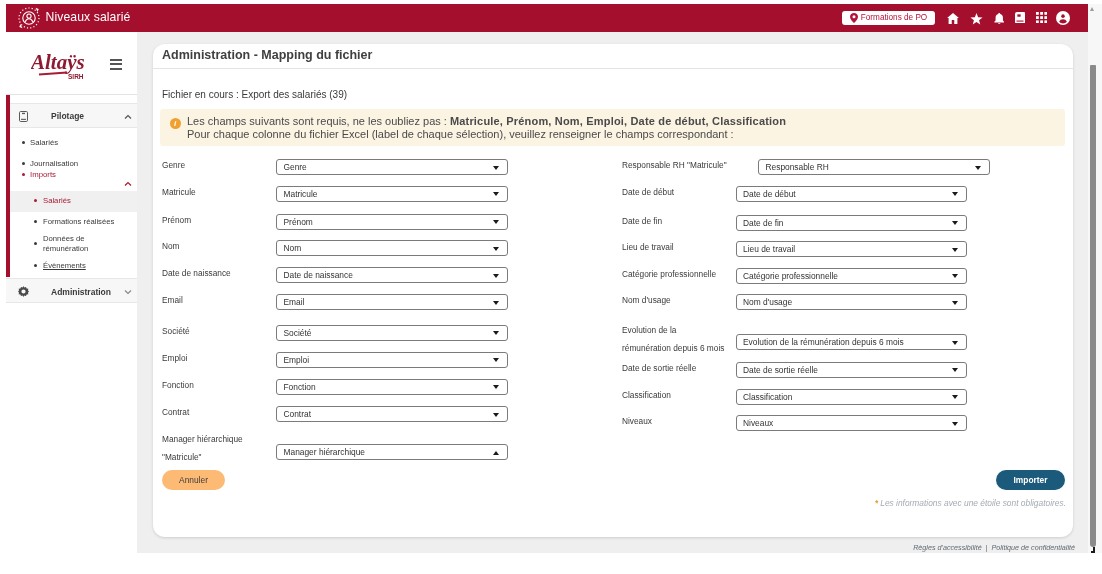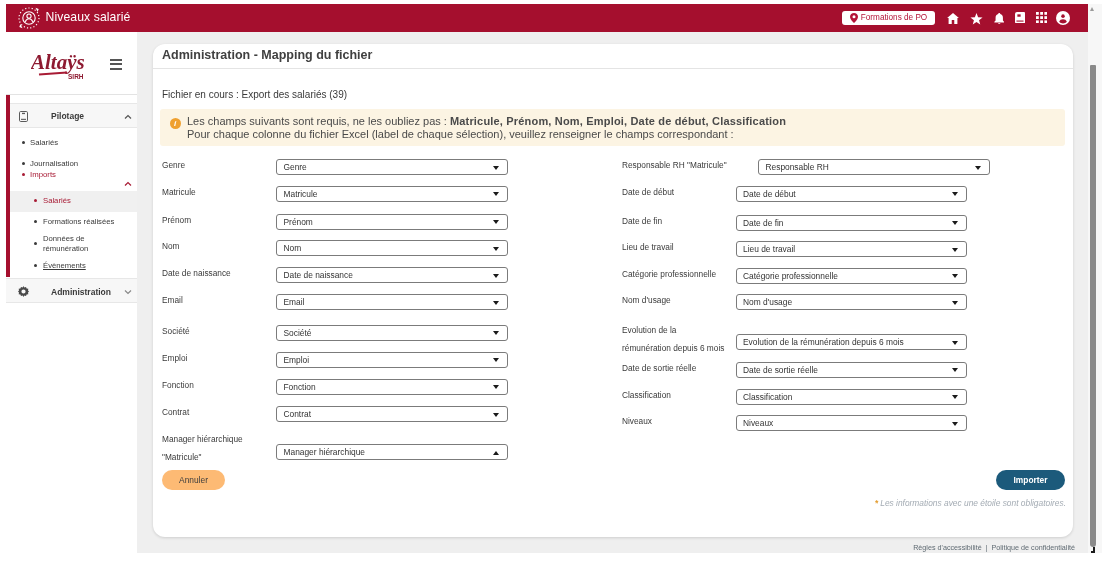--- a/index.html
+++ b/index.html
@@ -40,21 +40,21 @@
   #alert .txt b { letter-spacing:.18px; } #alert .txt { position:absolute; left:27px; top:6px; font-size:11px; line-height:13.4px; color:#4a4a4a; white-space:nowrap; }
   .lbl { position:absolute; font-size:8.3px; color:#3a3a3a; line-height:12.6px; white-space:nowrap; }
   .lbl2 { line-height:18px; }
   .sel { position:absolute; width:231.5px; height:16px; background:#fff; border:1px solid #7b7b7b; border-radius:3px; font-size:8.4px; color:#333; line-height:15px; padding-left:6.5px; white-space:nowrap; }
   .sel i { position:absolute; right:8px; top:5.5px; width:0; height:0; border-left:3.6px solid transparent; border-right:3.6px solid transparent; border-top:4.2px solid #1a1a1a; font-style:normal; }
   .sel i.up { border-top:none; border-bottom:4.2px solid #1a1a1a; }
   #btn-annuler { position:absolute; left:9px; top:426px; width:63px; height:20px; background:#fdba74; border-radius:10px; color:#3d3d3d; font-size:8.4px; text-align:center; line-height:20px; }
   #btn-importer { position:absolute; left:843px; top:426px; width:69px; height:20px; background:#1c5a7b; border-radius:10px; color:#fff; font-size:8.4px; font-weight:bold; text-align:center; line-height:20px; }
   #note { position:absolute; right:7px; top:453.5px; font-size:8.4px; font-style:italic; color:#a3abb3; }
   #note b { color:#e39c2f; font-style:italic; font-weight:bold; }
-  #footer { position:absolute; right:27px; top:542.5px; font-size:7.2px; color:#5f6a72; }
+  #footer { position:absolute; right:27px; top:542.5px; font-size:7.2px; color:#5f6a72;font-style:italic; }
   
   #sbtrack { position:absolute; left:1088px; top:4px; width:14px; height:549px; background:#f7f7f7; }
   #sbthumb { position:absolute; left:1090px; top:65px; width:5.5px; height:482px; background:#8a8a8a; border-radius:1px 1px 3px 3px; }
   #sbarrow { position:absolute; left:1090px; top:7px; width:0; height:0; border-left:2.8px solid transparent; border-right:2.8px solid transparent; border-bottom:4px solid #9a9a9a; }
 </style>
 </head>
 <body>
 <div id="app">
   <div id="topbar">
     <svg id="tb-logo" width="24" height="24" viewBox="0 0 24 24">

